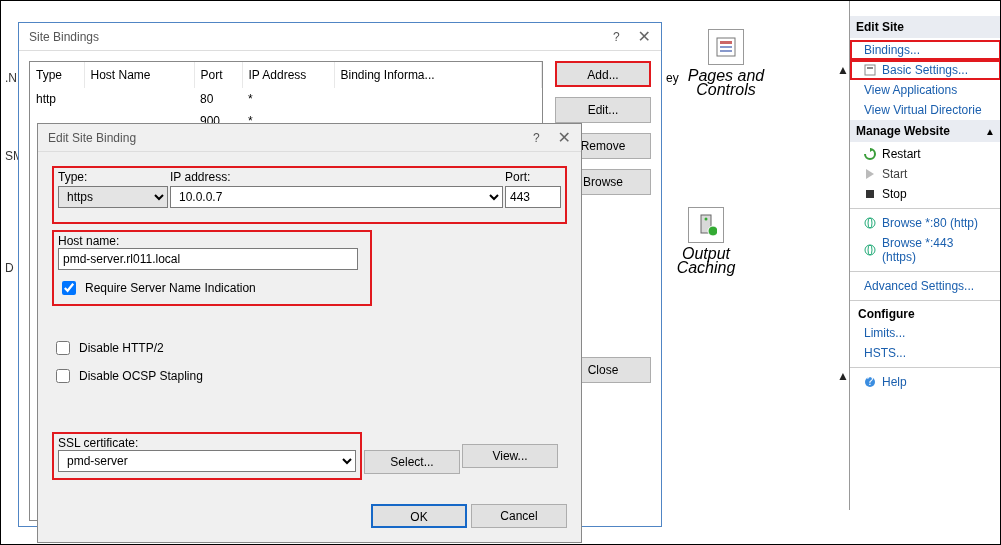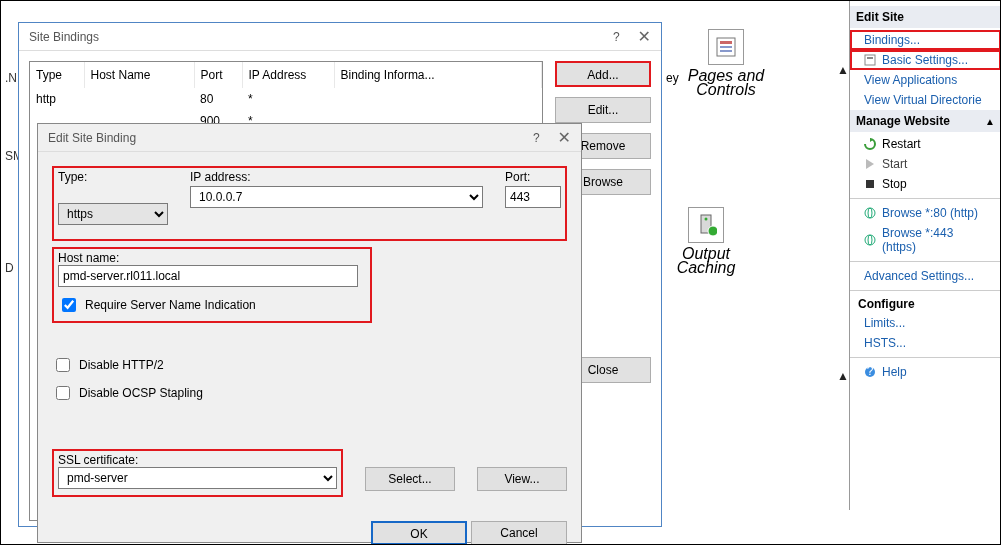--- a/index.html
+++ b/index.html
@@ -1,18 +1,18 @@
 <!DOCTYPE html>
 <html><head>
 <meta charset="utf-8">
 <style>
   * { box-sizing: border-box; font-family: "Segoe UI", Tahoma, sans-serif; font-size: 12px; }
   body { margin:0; background:#fff; color:#000; width:1001px; height:545px; position:relative; overflow:hidden; border:1px solid #000;}
   .main-area { position:absolute; left:0; top:0; width:848px; height:543px; background:#fff;}
-  .right-pane { position:absolute; left:848px; top:0; width:152px; height:509px; background:#fff; border-left:1px solid #999; padding:5px 0;}
+  .right-pane { position:absolute; left:848px; top:0; width:152px; height:509px; background:#fff; border-left:1px solid #999; padding:15px 0;}
   .right-pane .section-title { background:#e9ecf2; font-weight:bold; padding:4px 6px; margin-bottom:2px;}
   .right-pane .link { color:#1a5fae; padding:3px 14px; display:flex; align-items:center; gap:6px; cursor:pointer;}
   .right-pane .link.black { color:#000;}
   .right-pane .hilite { border:2px solid #e1191e; padding:1px 12px;}
   .ricon { width:12px; height:12px; display:inline-block; flex-shrink:0;}
   hr.sep{border:none;border-top:1px solid #ccc;margin:4px 0;}
 
   
   .bg-icon { position:absolute; text-align:center; width:80px;}
   .bg-icon .glyph { width:36px;height:36px;margin:0 auto 4px;border:1px solid #999;background:#fff;display:flex;align-items:center;justify-content:center;}
@@ -29,24 +29,24 @@
   .sb-table table{ width:100%; border-collapse:collapse;}
   .sb-table th{ text-align:left; font-weight:normal; padding:6px 6px; border-right:1px solid #e8e8e8; background:#fff;}
   .sb-table td{ padding:4px 6px;}
   .sb-btncol{ width:96px; margin-left:12px;}
   .btn{ display:block; width:100%; height:26px; margin-bottom:10px; background:#e1e1e1; border:1px solid #adadad; text-align:center; line-height:24px; cursor:pointer;}
   .btn-add{ border:2px solid #e1191e;}
 
   
   .dlg-eb{ position:absolute; left:36px; top:122px; width:545px; height:420px; background:#f0f0f0; border:1px solid #888;}
   .eb-body{ padding:14px;}
-  .row{ display:flex; gap:22px; margin-bottom:8px;}
+  .row{ display:flex; gap:2px; margin-bottom:8px;}
   .fld label{ display:block; margin-bottom:2px;}
   select,input[type=text]{ height:22px; border:1px solid #7a7a7a; background:#fff; padding:0 4px; width:100%; font-size:12px;}
-  select.gray{ background:#e4e4e4;margin-top:17px;}
+  select.gray{ background:#e4e4e4;}
   .chk{ display:flex; align-items:center; gap:6px; margin-top:8px;}
   .chk input{ width:14px; height:14px;}
   .redbox{ border:2px solid #e1191e; padding:2px 4px 6px;}
   .botbtns{ display:flex; gap:4px; justify-content:flex-end; margin-top:24px;}
   .botbtn{ width:96px; height:24px; background:#e1e1e1; border:1px solid #adadad; text-align:center; line-height:22px; cursor:pointer;}
   .botbtn.primary{ border:2px solid #1668c7;}
   .frag{ position:absolute; left:4px; color:#333;}
   .chev{ position:absolute; color:#222; font-size:12px;}
 </style>
 </head>
@@ -170,21 +170,21 @@
         <input type="checkbox" style="">
           <span>Disable OCSP Stapling</span>
       </div>
       <div style="height:46px"></div>
       <div class="row" style="align-items:flex-end">
         <div class="redbox" style="width:310px">
           <label>SSL certificate:</label>
           <select><option>pmd-server</option></select>
         </div>
         <div class="botbtn" style="margin-bottom:6px">Select...</div>
-        <div class="botbtn" style="margin-bottom:6px">View...</div>
+        <div class="botbtn" style="margin-bottom:12px">View...</div>
       </div>
       <div class="botbtns">
         <div class="botbtn primary">OK</div>
         <div class="botbtn">Cancel</div>
       </div>
     </div>
   </div>
 </div>
 
 <div class="right-pane">

